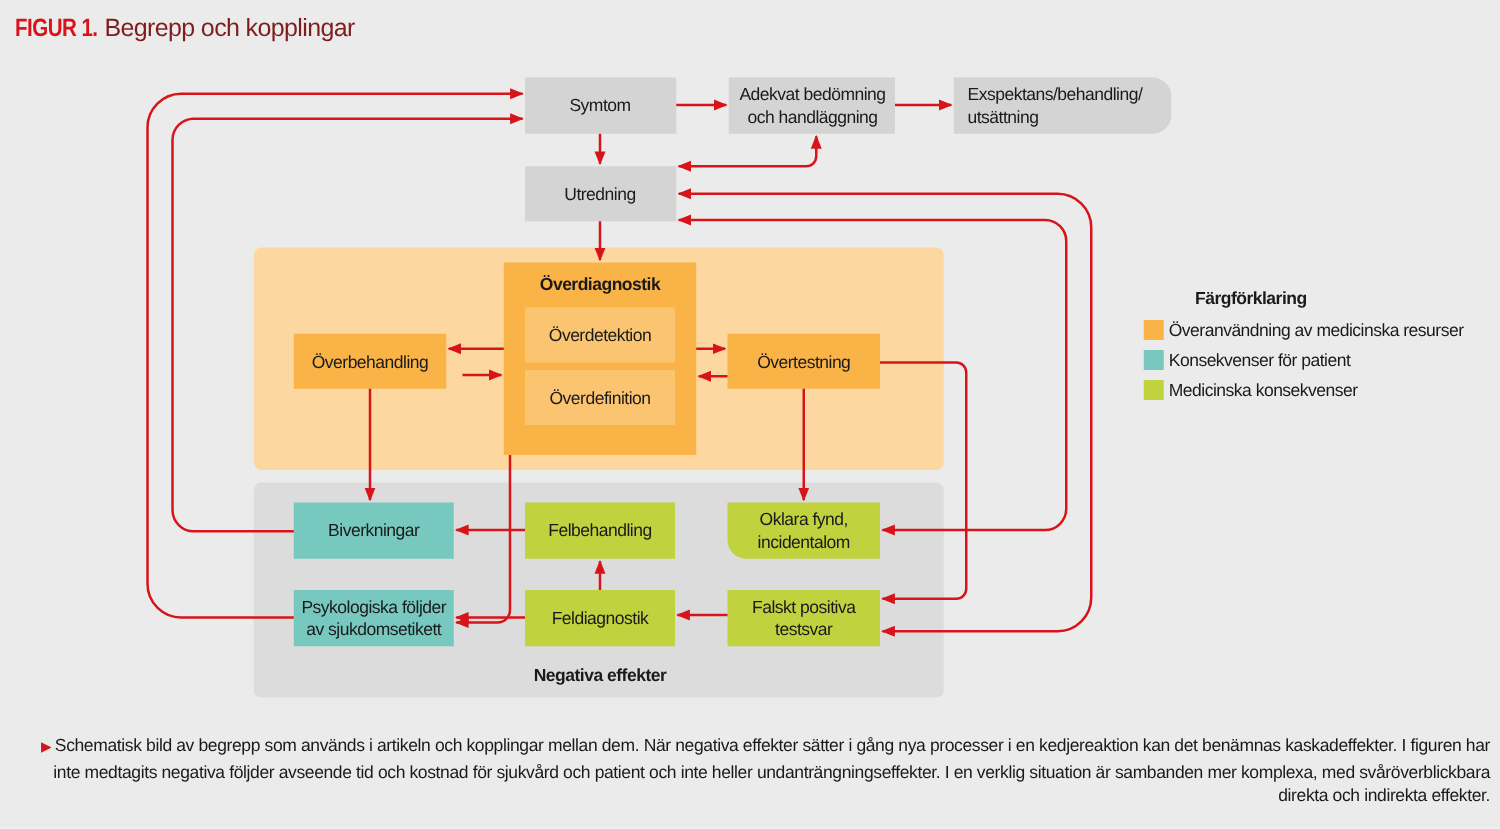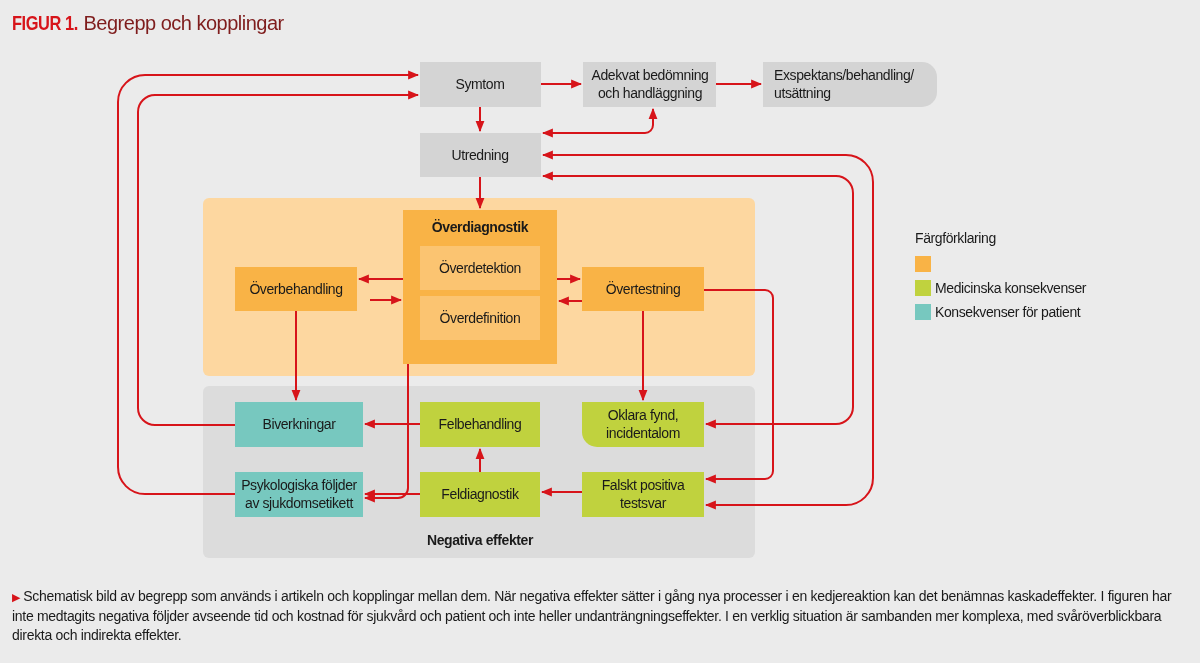--- a/index.html
+++ b/index.html
@@ -6,24 +6,24 @@
   body { width: 1200px; height: 663px; background: #ffffff; position: relative; overflow: hidden;
          font-family: "Liberation Sans", sans-serif; }
   .frame { position: absolute; left: 0; top: 0; width: 1200px; height: 663px; background: #ebebeb; }
   .title { position: absolute; left: 12px; top: 12px; font-size: 20px; letter-spacing: -0.5px; }
   .title .fig { color: #d7141a; font-weight: bold; font-stretch: condensed; transform: scaleX(0.82); display: inline-block; transform-origin: left; margin-right: -14px; }
   .title .txt { color: #7f1d1d; font-weight: normal; }
   svg.diagram { position: absolute; left: 0; top: 0; }
   .node-text { font-family: "Liberation Sans", sans-serif; font-size: 14px; fill: #1a1a1a; letter-spacing: -0.4px; }
   .node-text.bold { font-weight: bold; }
   .legend { position: absolute; left: 915px; top: 230px; font-size: 14px; color: #1a1a1a; letter-spacing: -0.4px; }
-  .legend .lg-title { font-weight: normal; margin-bottom: 6px; }
+  .legend .lg-title { font-weight: bold; margin-bottom: 6px; margin-left: 41px; }
   .legend .lg-item { display: flex; align-items: center; height: 24px; }
   .legend .sw { width: 16px; height: 16px; margin-right: 4px; display: inline-block; }
-  .caption { position: absolute; left: 12px; top: 587px; width: 1180px; font-size: 14px; line-height: 19px; color: #1a1a1a; letter-spacing: -0.3px; }
+  .caption { position: absolute; left: 12px; top: 587px; width: 1180px; font-size: 14px; line-height: 19px; color: #1a1a1a; letter-spacing: -0.3px; text-align: right; }
   .caption .tri { color: #d7141a; font-size: 11px; margin-right: 3px; }
 </style>
 </head>
 <body>
 
 <div class="frame"></div>
 
 <div class="title">
   <span class="fig">FIGUR 1.</span>
   <span class="txt">Begrepp och kopplingar</span>
@@ -116,26 +116,27 @@
     <path d="M704,290 H765 A8,8 0 0 1 773,298 V471 A8,8 0 0 1 765,479 H706" marker-end="url(#ah)"></path>
     <path d="M706,424 H836 A17,17 0 0 0 853,407 V193 A17,17 0 0 0 836,176 H543" marker-start="url(#ah)" marker-end="url(#ah)"></path>
     <path d="M706,505 H846 A27,27 0 0 0 873,478 V182 A27,27 0 0 0 846,155 H543" marker-start="url(#ah)" marker-end="url(#ah)"></path>
   </g>
 </svg>
 
 <div class="legend">
   <div class="lg-title">Färgförklaring</div>
   <div class="lg-item">
     <span class="sw" style="background:#f9b346"></span>
+    <span>Överanvändning av medicinska resurser</span>
+  </div>
+  <div class="lg-item">
+    <span class="sw" style="background:#77c8bf"></span>
+    <span>Konsekvenser för patient</span>
   </div>
   <div class="lg-item">
     <span class="sw" style="background:#c0d23e"></span>
     <span>Medicinska konsekvenser</span>
-  </div>
-  <div class="lg-item">
-    <span class="sw" style="background:#77c8bf"></span>
-    <span>Konsekvenser för patient</span>
   </div>
 </div>
 
 <div class="caption">
   <span class="tri">▶</span><span>Schematisk bild av begrepp som används i artikeln och kopplingar mellan dem. När negativa effekter sätter i gång nya processer i en kedjereaktion kan det benämnas kaskadeffekter. I figuren har inte medtagits negativa följder avseende tid och kostnad för sjukvård och patient och inte heller undanträngningseffekter. I en verklig situation är sambanden mer komplexa, med svåröverblickbara direkta och indirekta effekter.</span>
 </div>
 
 </body></html>

